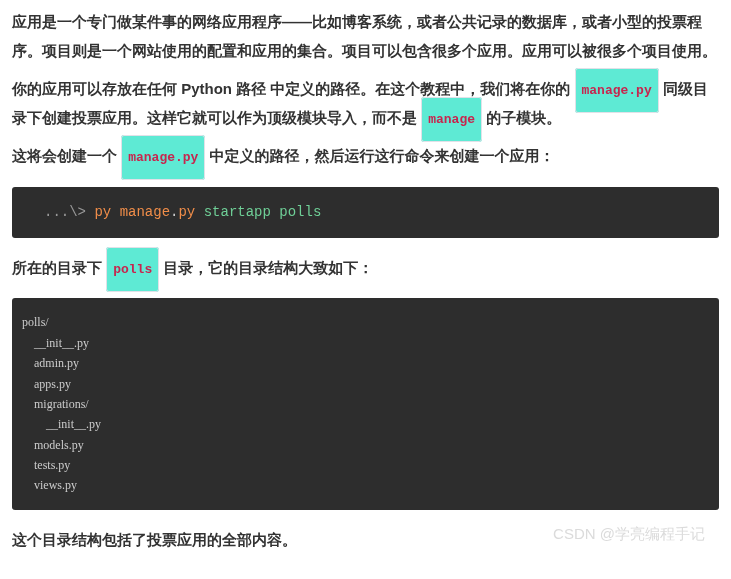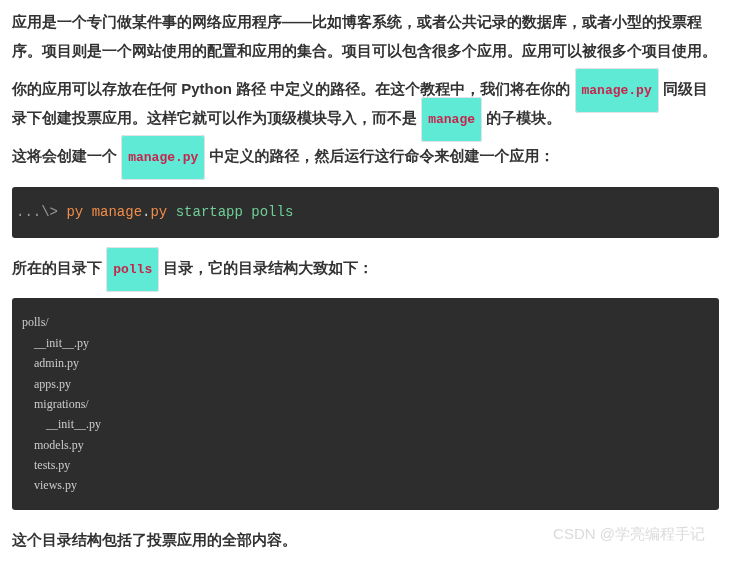--- a/index.html
+++ b/index.html
@@ -21,21 +21,21 @@
       color: #c7254e;
       padding: 14px 6px;
       font-family: Consolas, Monaco, "Courier New", monospace;
       font-size: 13px;
       border: 1px solid #e1e1e8;
       border-radius: 3px;
     }
     .code-block-dark {
       background-color: #2d2d2d;
       color: #cccccc;
-      padding: 12px 4px;
+      padding: 12px 32px;
       font-family: Consolas, Monaco, "Courier New", monospace;
       font-size: 14px;
       margin: 16px 0;
       border-radius: 3px;
       white-space: pre;
     }
     .code-block-dark .prompt { color: #999; }
     .code-block-dark .cmd-py { color: #f08d49; }
     .code-block-dark .cmd-manage { color: #f08d49; }
     .code-block-dark .cmd-dot { color: #cccccc; }

